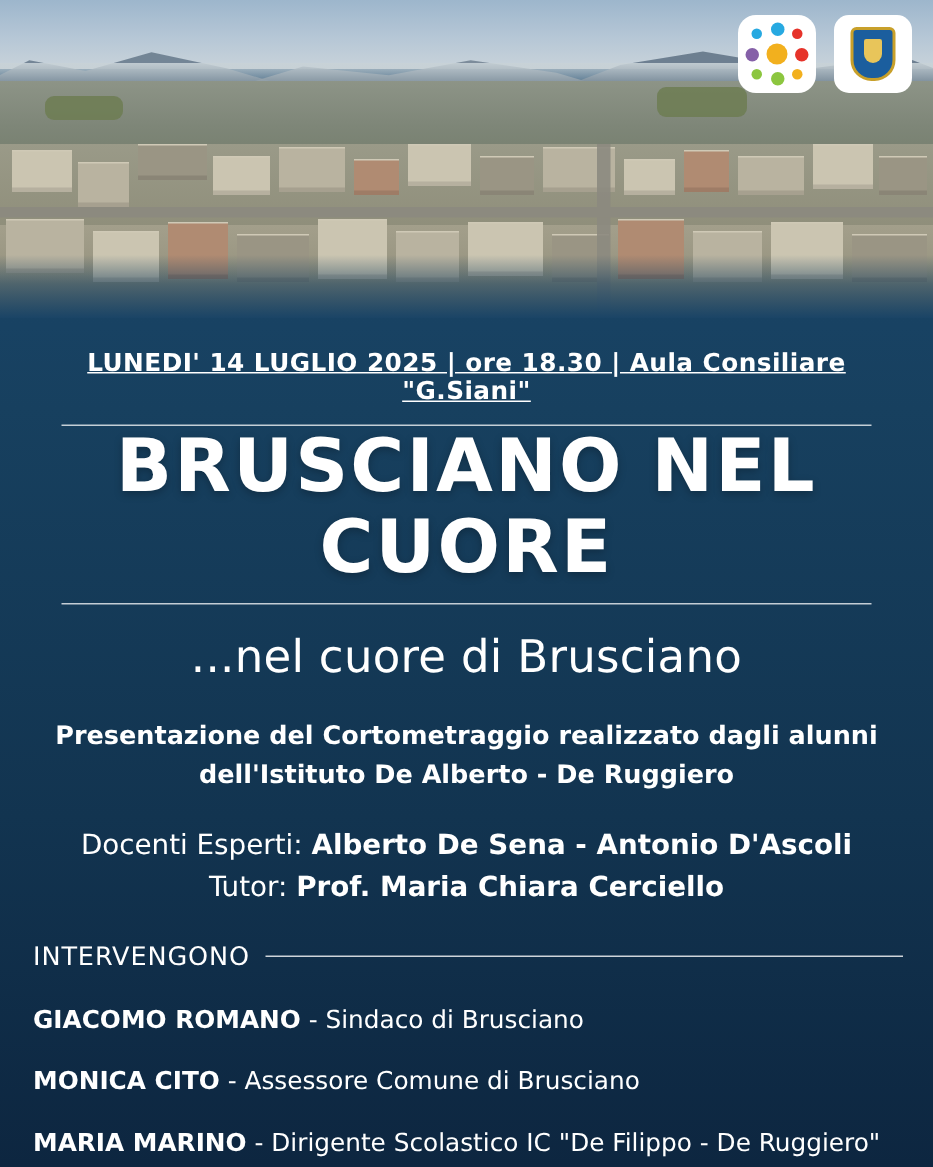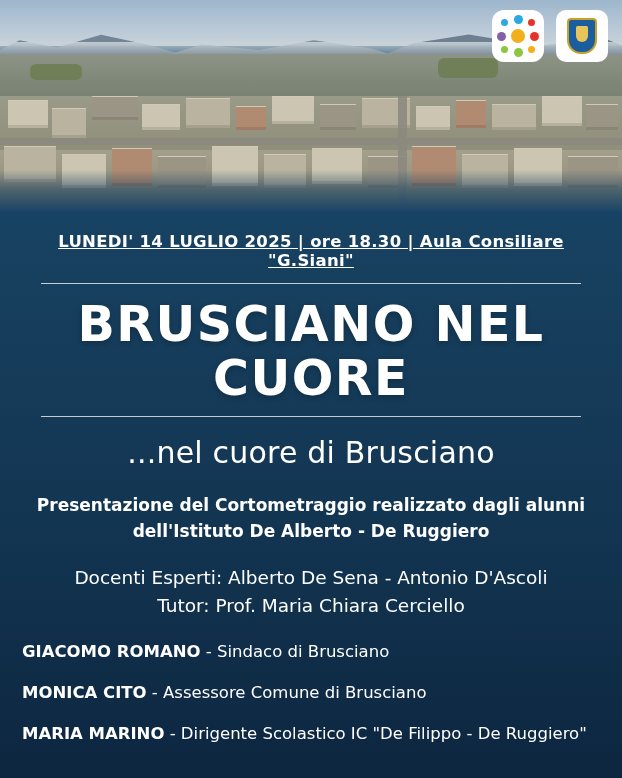--- a/index.html
+++ b/index.html
@@ -157,21 +157,20 @@
     background: rgba(255,255,255,.75);
     margin: 13px auto 0 auto;
   }
   .rule.bottom { margin: 10px auto 0 auto; }
   .title {
     font-family: "DejaVu Sans", sans-serif;
     font-size: 49px;
     font-weight: 700;
     letter-spacing: 1.5px;
     line-height: 1.1;
-    margin-top: 14px;
     text-shadow: 0 2px 6px rgba(0,0,0,.25);
   }
   .subtitle {
     font-family: "DejaVu Sans", sans-serif;
     font-size: 30px;
     font-weight: 400;
     margin-top: 18px;
     letter-spacing: .2px;
   }
   .desc {
@@ -182,21 +181,21 @@
     margin-top: 22px;
   }
   .desc .quoted { font-weight: 700; }
   .teachers {
     font-family: "DejaVu Sans", sans-serif;
     font-size: 18.5px;
     line-height: 1.5;
     margin-top: 20px;
     font-weight: 400;
   }
-  .teachers b { font-weight: 400; }
+  .teachers b { font-weight: 700; }
 
   .speakers {
     margin-top: 22px;
     text-align: left;
     padding-left: 2px;
   }
   .speakers-head {
     display: flex;
     align-items: center;
     gap: 10px;
@@ -312,20 +311,24 @@
         <span>Docenti Esperti:</span>
         <b>Alberto De Sena - Antonio D'Ascoli</b>
       </div>
       <div>
         <span>Tutor:</span>
         <b>Prof. Maria Chiara Cerciello</b>
       </div>
     </div>
 
     <div class="speakers">
+      <div class="speakers-head">
+        <span>INTERVENGONO</span>
+        <span class="line"></span>
+      </div>
 
       <div class="speaker-row">
         <b>GIACOMO ROMANO</b>
         <span>- Sindaco di Brusciano</span>
       </div>
       <div class="speaker-row">
         <b>MONICA CITO</b>
         <span>- Assessore Comune di Brusciano</span>
       </div>
       <div class="speaker-row">

